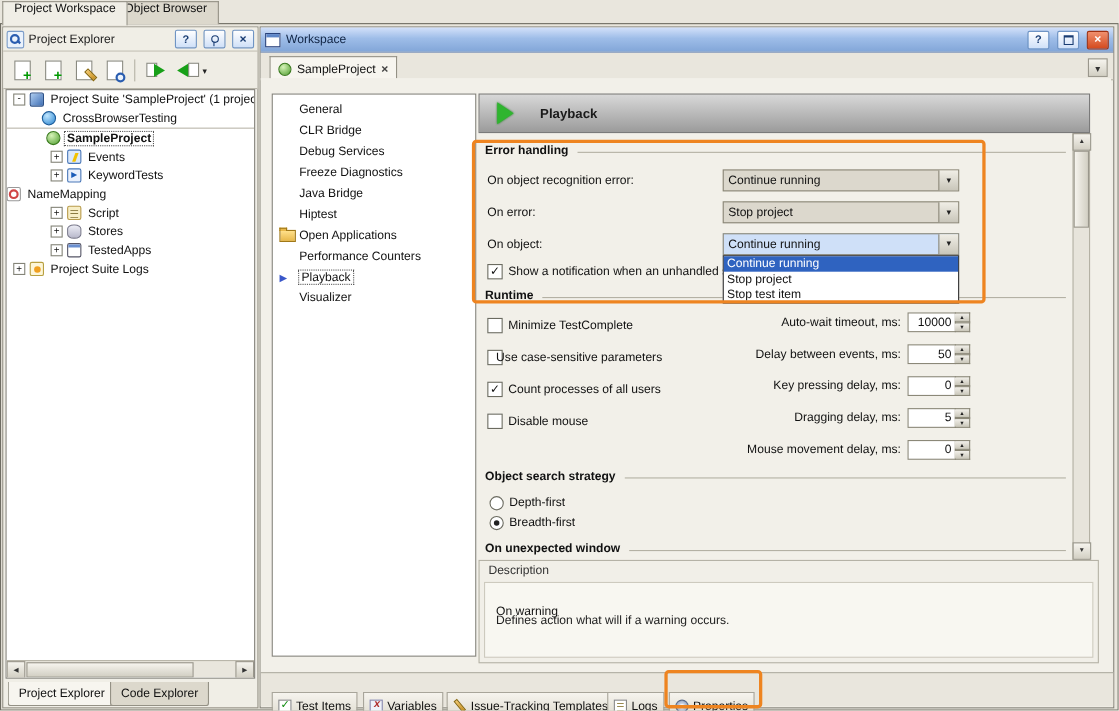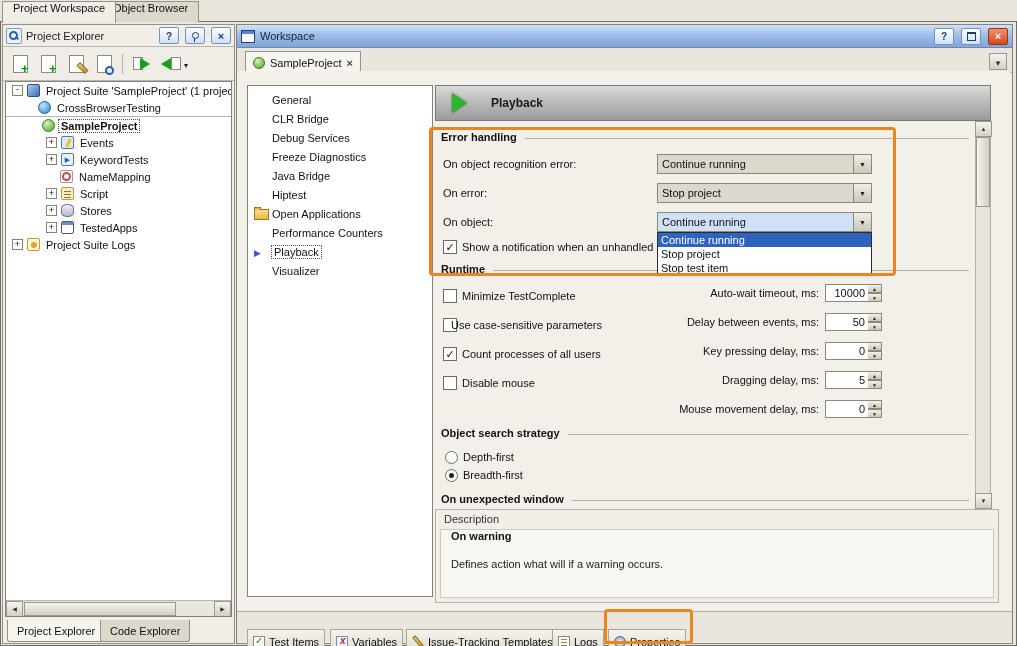--- a/index.html
+++ b/index.html
@@ -130,21 +130,21 @@
   .rlabel{position:absolute;width:226px;text-align:right;white-space:nowrap}
 
   .vscroll{position:absolute;left:738px;top:50px;width:16px;height:388px;background:#e7e4db;border:1px solid #b4b1a4;box-sizing:border-box}
   .vthumb{position:absolute;left:0;top:15px;width:14px;height:70px;background:linear-gradient(90deg,#f6f4ee,#d2cfc3);border:1px solid #9a978c;box-sizing:border-box}
   .vscroll .sbtn{position:absolute;left:-1px;width:15px}
   .vscroll .sbtn.u{top:-1px} .vscroll .sbtn.d{bottom:-1px}
 
   .descpanel{position:absolute;left:198px;top:438px;width:564px;height:94px;box-sizing:border-box;background:#f1efe8;border:1px solid #b5b2a6}
   .desc-label{position:absolute;left:8px;top:3px;color:#333}
   .desc-box{position:absolute;left:4px;right:4px;top:19px;bottom:4px;background:#f8f7f1;border:1px solid #cdcabe}
-  .desc-title{position:absolute;left:10px;top:0;font-weight:bold}
+  .desc-title{position:absolute;left:10px;top:20px;font-weight:normal}
   .desc-text{position:absolute;left:10px;top:28px;color:#222}
 
   .ws-tabs{position:absolute;left:0;right:0;top:586px;height:30px;background:#e9e6dd;border-top:1px solid #b0ada2}
   .wtab{position:absolute;top:17px;height:23px;display:flex;align-items:center;gap:4px;padding:0 5px;
         background:linear-gradient(#f6f4ee,#ddd9cd);border:1px solid #a8a59a;border-radius:0 0 3px 3px;white-space:nowrap}
   .bti{width:12px;height:12px;flex:0 0 auto;box-sizing:border-box}
   .bti-test{background:#fff;border:1px solid #888;position:relative}
   .bti-test::after{content:"✓";color:#0a8a0a;font-size:10px;position:absolute;left:1px;top:-2px}
   .bti-var{background:#eef2fa;border:1px solid #88a;position:relative}
   .bti-var::after{content:"x";font-weight:bold;font-style:italic;color:#b03030;font-size:10px;position:absolute;left:3px;top:-2px}
@@ -225,21 +225,21 @@
     <div class="trow" style="padding-left:40px">
       <span class="exp plus"></span>
       <span class="ti ic-events"></span>
       <span class="tlabel">Events</span>
     </div>
     <div class="trow" style="padding-left:40px">
       <span class="exp plus"></span>
       <span class="ti ic-kt"></span>
       <span class="tlabel">KeywordTests</span>
     </div>
-    <div class="trow" style="padding-left:54px">
+    <div class="trow" style="">
       <span class="ti ic-nm"></span>
       <span class="tlabel">NameMapping</span>
     </div>
     <div class="trow" style="padding-left:40px">
       <span class="exp plus"></span>
       <span class="ti ic-script"></span>
       <span class="tlabel">Script</span>
     </div>
     <div class="trow" style="padding-left:40px">
       <span class="exp plus"></span>

